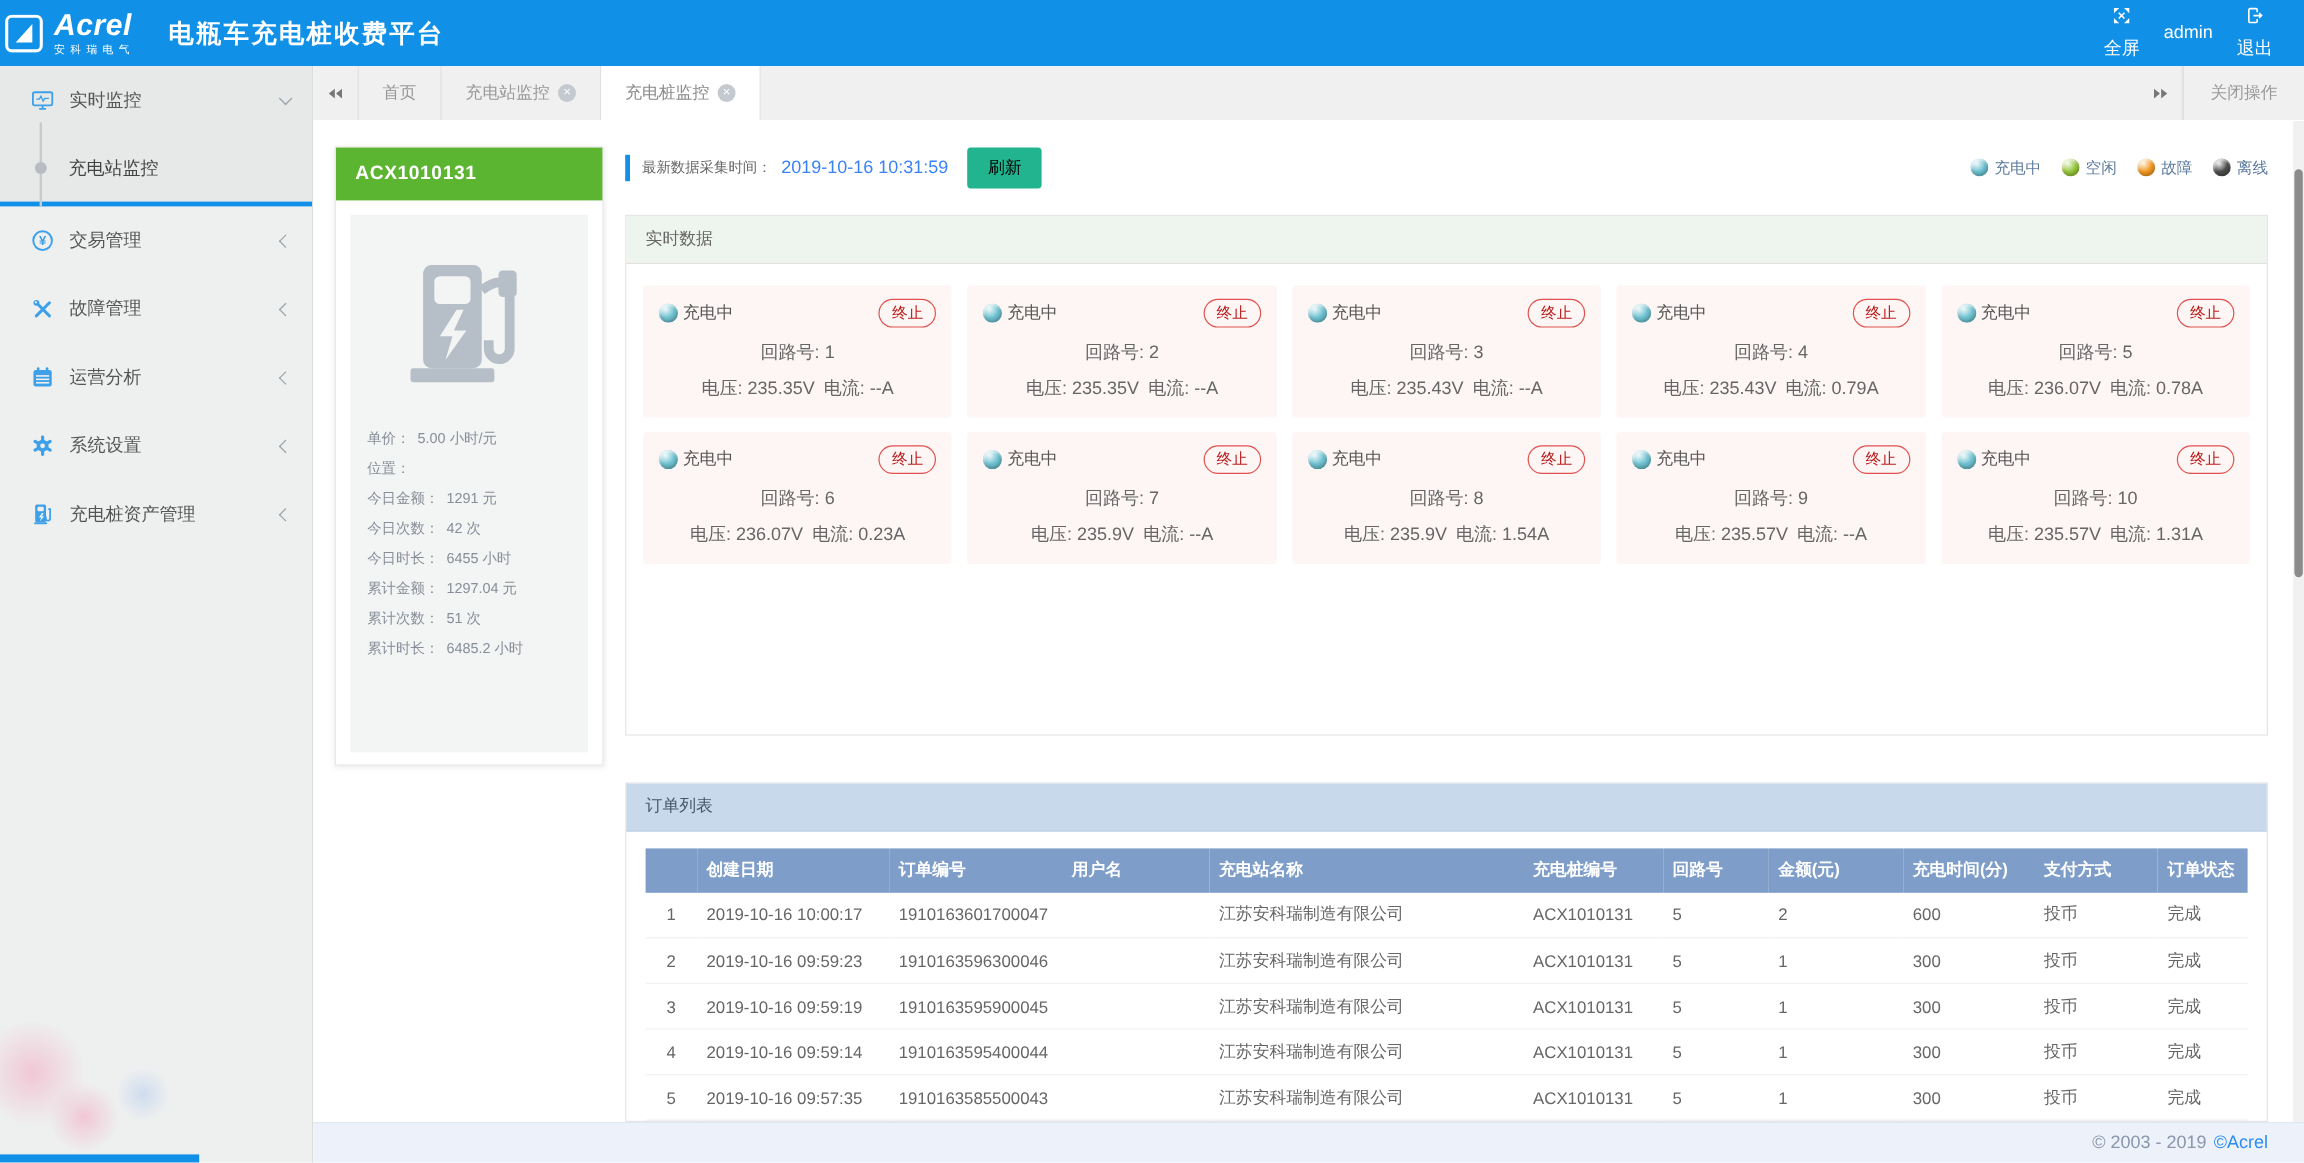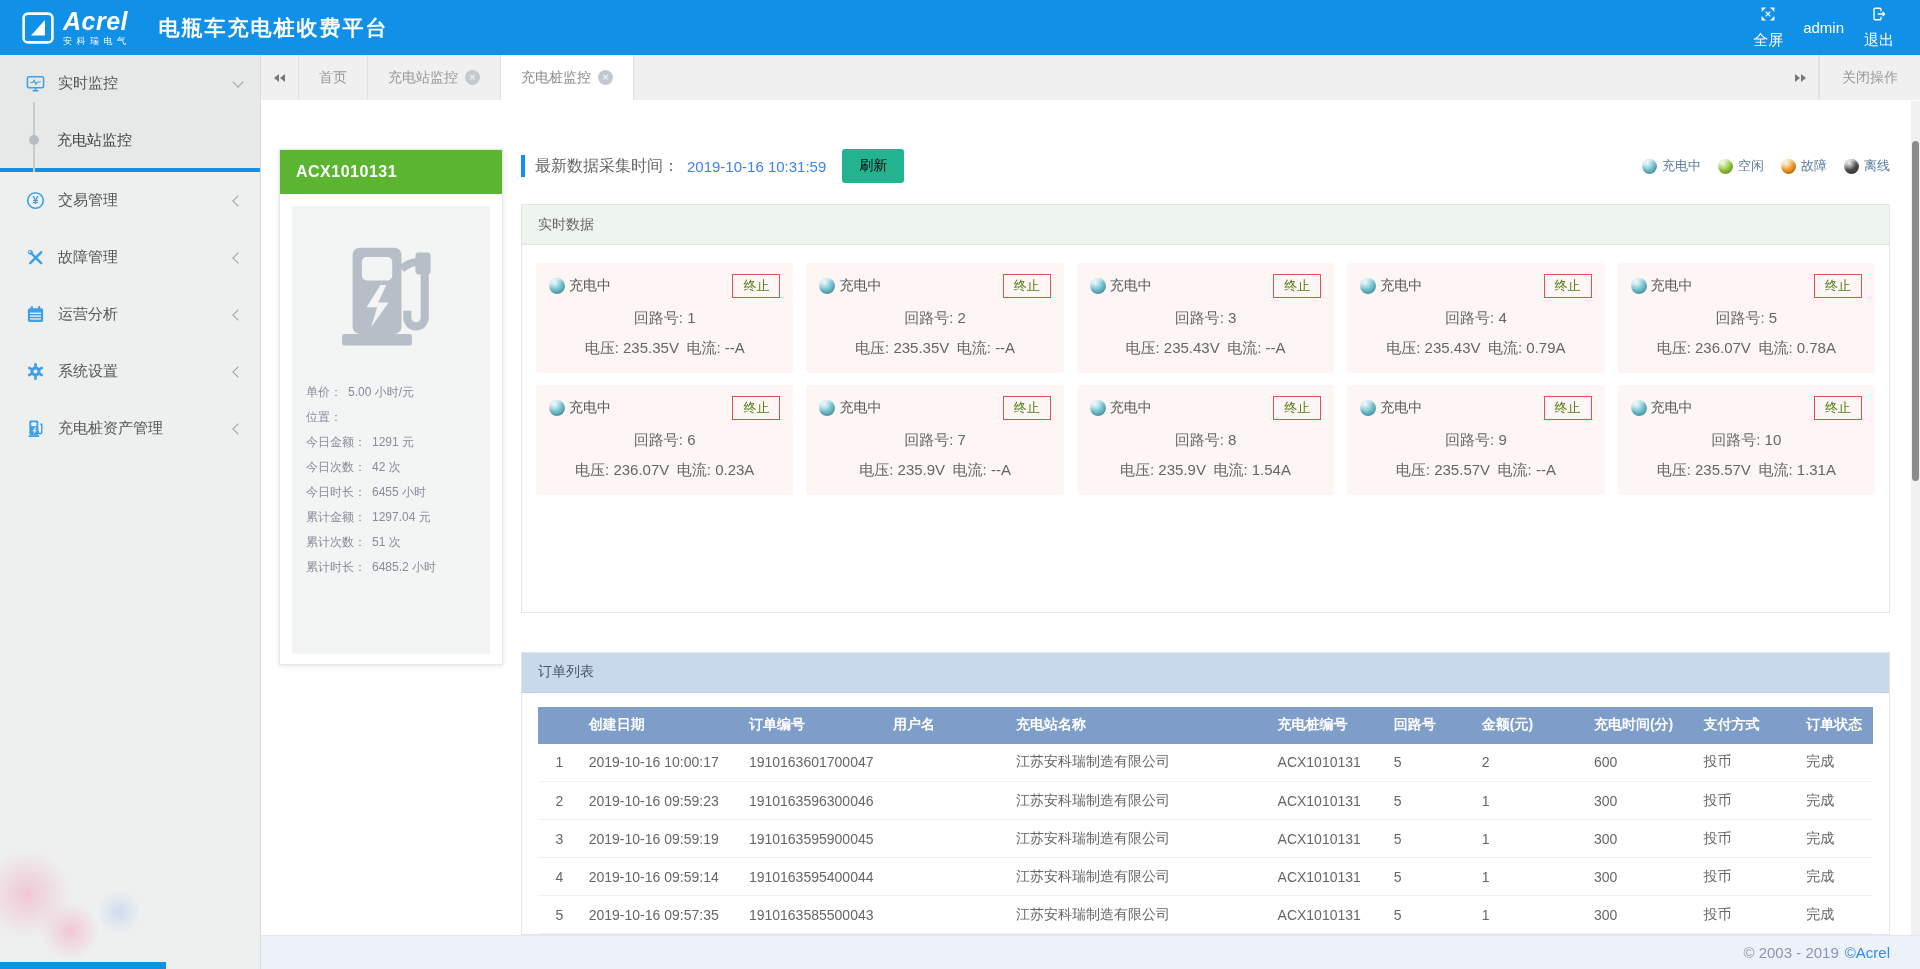--- a/index.html
+++ b/index.html
@@ -1,21 +1,21 @@
 <!DOCTYPE html>
 <html><head>
 <meta charset="utf-8">
 <style>
   * { margin:0; padding:0; box-sizing:border-box; }
   html,body { width:1920px; height:969px; overflow:hidden; }
   body { font-family:"Liberation Sans","DejaVu Sans",sans-serif; background:#fff; color:#666; }
 
   
   .app-header { height:55px; background:#1190e8; display:flex; align-items:center; color:#fff; }
-  .logo { display:flex; align-items:center; gap:9px; padding-left:22px; }
+  .logo { display:flex; align-items:center; gap:9px; padding-left:4px; }
   .logo-mark svg { display:block; }
   .logo-text { display:flex; flex-direction:column; line-height:1; }
   .logo-name { font-size:25px; font-weight:bold; font-style:italic; letter-spacing:.5px; }
   .logo-sub { font-size:9px; letter-spacing:4.5px; margin-top:3px; }
   .app-title { font-size:21px; font-weight:bold; margin-left:28px; letter-spacing:2px; }
   .header-right { margin-left:auto; display:flex; align-items:center; gap:12px; padding-right:26px; font-size:15px; }
   .hr-item { display:flex; align-items:center; gap:6px; cursor:pointer;flex-direction:column; }
   .hr-item + .hr-item { margin-left:8px; }
 
   
@@ -48,55 +48,55 @@
   .tri { width:0; height:0; border-top:4.5px solid transparent; border-bottom:4.5px solid transparent; }
   .tri.l { border-right:5.5px solid #777; margin-right:1px; }
   .tri.r { border-left:5.5px solid #777; margin-left:1px; }
   .tab-list { display:flex; align-items:stretch; }
   .tab { display:flex; align-items:center; gap:7px; padding:0 20px; border-right:1px solid #e1e1e1; cursor:pointer; }
   .tab.active { background:#fff; color:#8a8a8a; }
   .tab-close { width:15px; height:15px; border-radius:50%; background:#c3c9cf; color:#fff; font-size:11px; line-height:15px; text-align:center; }
   .tabbar-right { margin-left:auto; display:flex; align-items:stretch; }
   .tab-ops { display:flex; align-items:center; padding:0 22px; border-left:1px solid #e1e1e1; cursor:pointer; }
 
-  .content { flex:1; overflow:hidden; display:flex; gap:18px; padding:13px 30px 0 18px;margin-top:27px; }
+  .content { flex:1; overflow:hidden; display:flex; gap:18px; padding:13px 30px 0 18px; }
 
   
   .station-card { width:224px; flex-shrink:0; margin-top:9px; background:#fff; border:1px solid #e7e7e7; box-shadow:0 1px 5px rgba(0,0,0,.10); height:516px; }
   .station-head { height:44px; background:#5cb531; color:#fff; font-size:16px; font-weight:bold; display:flex; align-items:center; padding-left:16px; letter-spacing:.5px; }
   .station-body { padding:12px; height:472px; }
   .station-inner { background:#f3f4f4; height:100%; padding:20px 0 0; }
   .charger-wrap { display:flex; justify-content:center; padding:14px 0 22px; }
   .stat-list { padding:0 14px; font-size:12px; color:#878e98; }
   .stat-row { line-height:25px; white-space:nowrap; }
   .stat-row .lbl { margin-right:6px; }
 
   
   .right-col { flex:1; min-width:0; display:flex; flex-direction:column; }
   .toolbar { display:flex; align-items:center; height:36px; margin:9px 0 21px; }
   .cap-bar { width:4px; height:22px; background:#1190e8; margin-right:10px; }
-  .cap-text { font-size:16px; color:#666; }
+  .cap-text { font-size:12px; color:#666; }
   .cap-time { font-size:15px; color:#3b82f6; margin-left:8px; }
   .refresh-btn { margin-left:16px; background:#22b48e; border:none; color:#000000; font-size:14px; padding:8px 17px; border-radius:3px; cursor:pointer; }
   .legend { margin-left:auto; display:flex; align-items:center; gap:17px; }
   .legend-item { display:flex; align-items:center; gap:5px; font-size:13px; color:#5b7a9d; }
   .ball { width:15px; height:15px; border-radius:50%; box-shadow:inset -1px -2px 3px rgba(0,0,0,.28), inset 1px 2px 2px rgba(255,255,255,.65); }
 
   .panel { border:1px solid #e5e5e5; background:#fff; }
   .panel-head { height:40px; display:flex; align-items:center; padding:0 16px; font-size:14px; color:#666; border-bottom:1px solid #e2e2e2; }
   .panel-head.green { background:#eef4ee; }
   .panel-head.blue { background:#c9d9ec; color:#47566b; border-bottom-color:#bfd2e8; }
   .realtime-panel { height:434px; }
   .realtime-body { padding:18px 14px; }
   .cards-grid { display:grid; grid-template-columns:repeat(5,1fr); gap:12px 13px; }
   .ccard { background:#fdf6f5; border-radius:3px; padding:11px 13px 15px; }
   .ccard-top { display:flex; align-items:center; }
   .ccard-top .ball { width:16px; height:16px; margin-right:4px; }
   .ccard-status { font-size:14px; color:#555; }
-  .terminate { margin-left:auto; background:transparent; border:1px solid #e0524f; color:#4d7c0f; font-size:13px; border-radius:0; padding:2px 10px; cursor:pointer; }
+  .terminate { margin-left:auto; background:transparent; border:1px solid #e0524f; color:#b91c1c; font-size:13px; border-radius:12px; padding:2px 10px; cursor:pointer; }
   .ccard-line { text-align:center; font-size:15px; color:#666; margin-top:11px; white-space:nowrap; }
 
   .orders-panel { margin-top:39px; flex:1; }
   .orders-body { padding:14px 16px 0; }
   table.orders { width:100%; border-collapse:collapse; font-size:14px; color:#666; table-layout:fixed; }
   .orders thead th { background:#7e9ec9; color:#fff; font-weight:bold; height:37px; text-align:left; padding:0 8px; white-space:nowrap; }
   .orders tbody td { height:38px; padding:0 8px; border-bottom:1px solid #f1f1f1; white-space:nowrap; overflow:hidden; }
   .orders .c-num { text-align:center; }
 
   .main-footer { height:34px; flex-shrink:0; background:#edf2fa; border-top:1px solid #e1e8f3; display:flex; align-items:center; justify-content:flex-end; padding-right:30px; font-size:15px; color:#8a96ad; gap:6px; }

